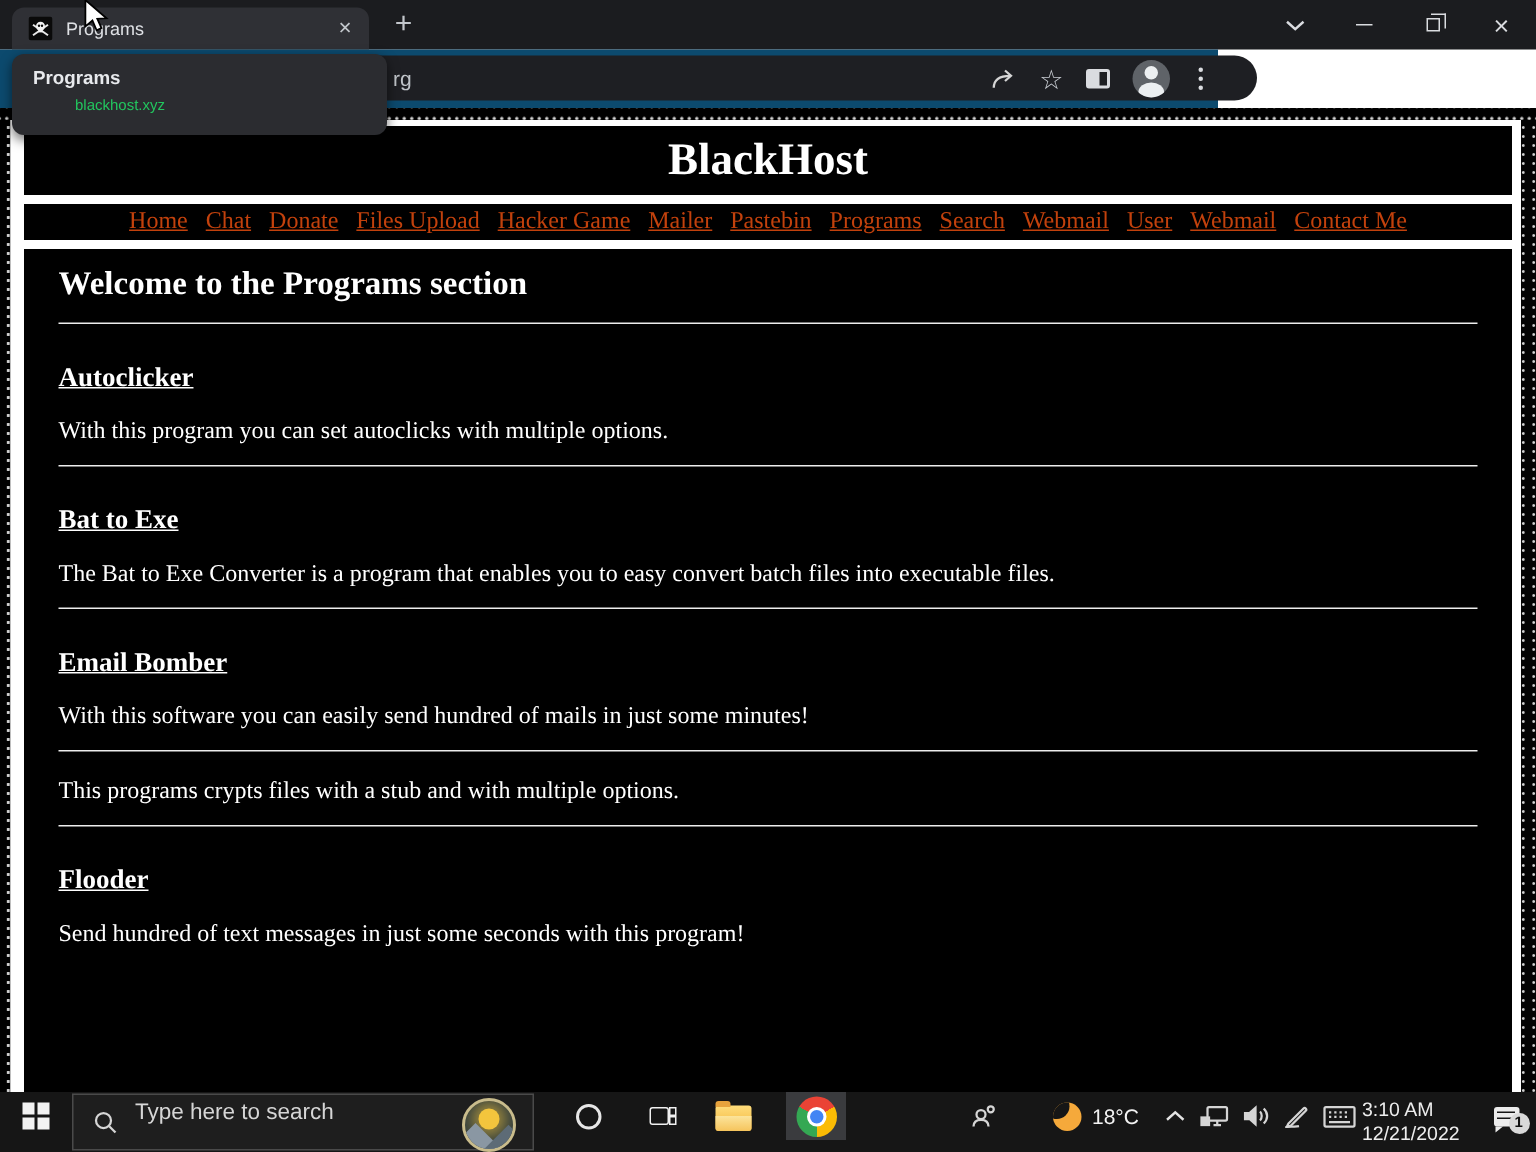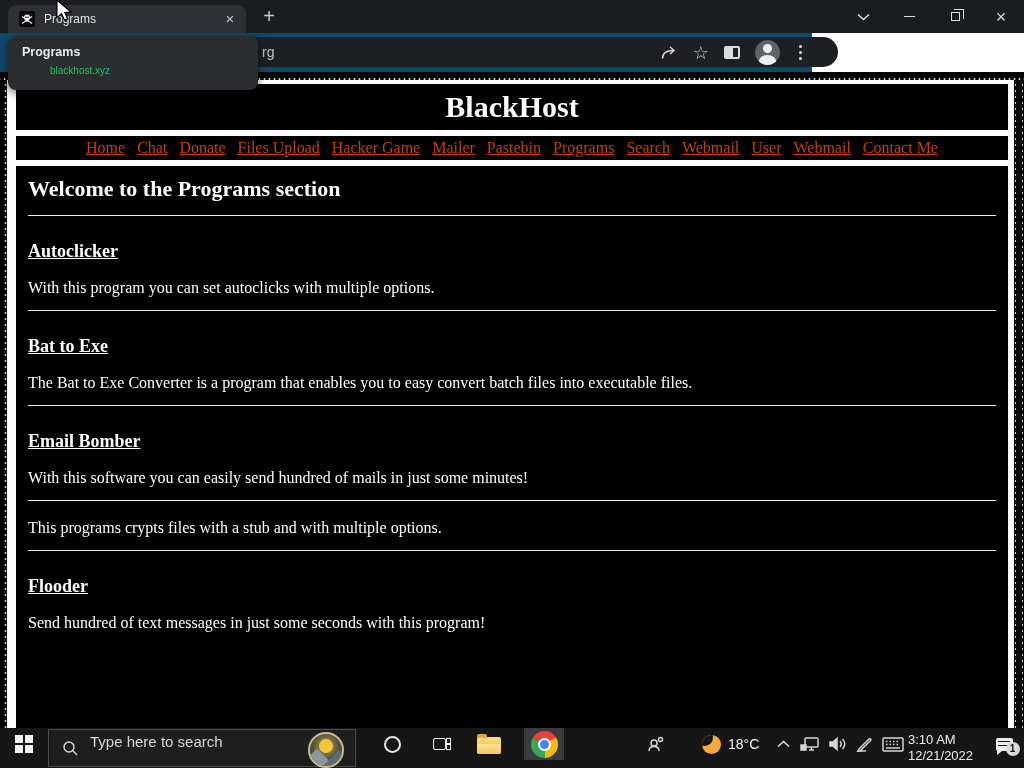--- a/index.html
+++ b/index.html
@@ -54,21 +54,21 @@
                background-position:left 2px, right 2px; }
 
   
   .page { position:absolute; top:80px; left:7px; width:1007px; height:648px; background:#fff;
           font-family:"Liberation Serif", serif; color:#fff; overflow:hidden; }
   .box { background:#000; margin-left:9px; width:992px; }
   .site-header { margin-top:4px; height:46px; }
   .site-title { font-size:30px; font-weight:bold; text-align:center; line-height:46px; color:#fff; }
   .site-nav { margin-top:6px; height:24px; line-height:24px; text-align:center; font-size:16px; }
   .site-nav a { color:#c2410c; text-decoration:underline; margin:0 6px; white-space:nowrap; }
-  .main-box { margin-top:6px; height:562px; padding:6px 12px; overflow:hidden; }
+  .main-box { margin-top:6px; height:562px; padding:6px 23px; overflow:hidden; }
   .main-box h1 { font-size:22px; font-weight:bold; margin:4px 0 0; }
   .intro { font-size:16px; margin:24px 0 0; }
   .rule { border:none; border-top:1px solid #EDEDED; margin:13px 0 0; height:0; }
   .sec-h { margin:25px 0 0; font-size:18px; line-height:20px; font-weight:bold; }
   .sec-h a { color:#fff; text-decoration:underline; }
   .sec-p { margin:18px 0 0; font-size:16px; line-height:18px; }
   .sec-p a { color:#fff; }
 
   
   .hovercard { position:absolute; left:8px; top:36px; width:250px; height:54px; background:#2B2C30;

